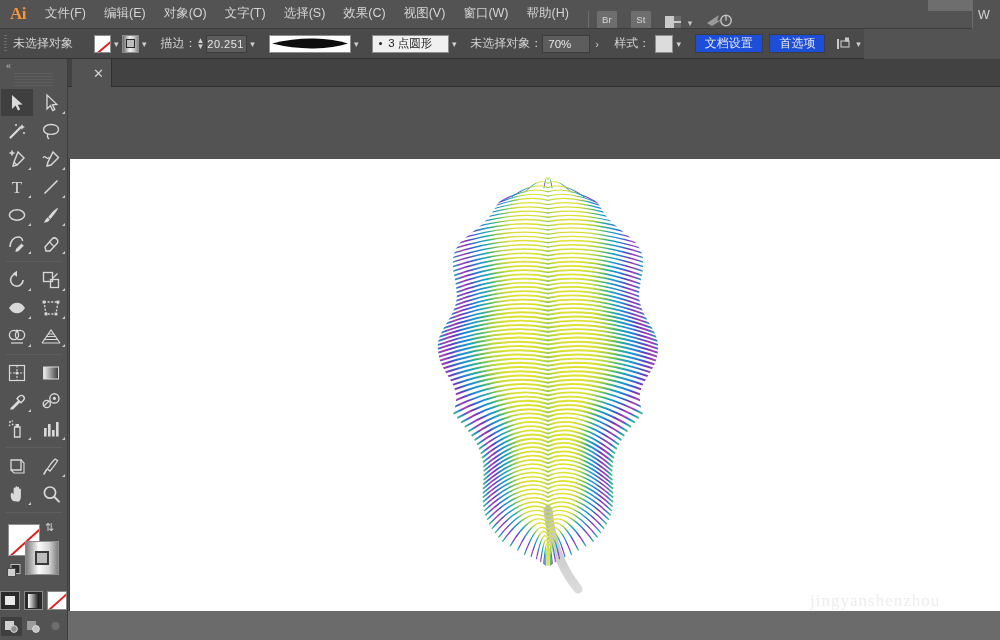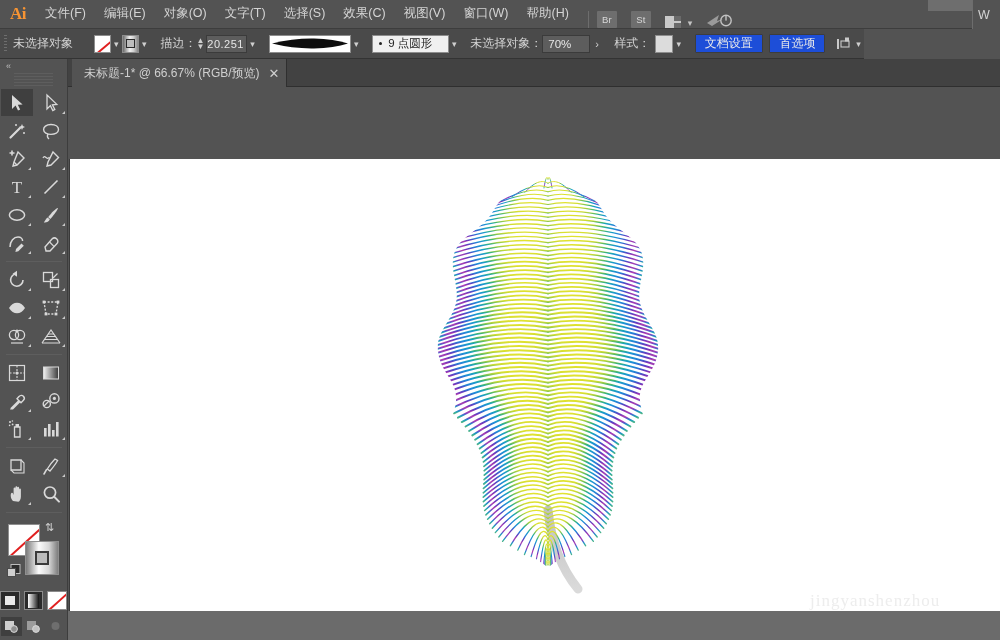--- a/index.html
+++ b/index.html
@@ -323,21 +323,21 @@
     <div class="profile-box">
       <svg width="80" height="13" viewBox="0 0 80 13">
         <path d="M2 6.5 Q24 1.2 44 1.6 Q64 2.1 78 6.5 Q64 10.9 44 11.4 Q24 11.8 2 6.5 Z" fill="#0d0d0d"></path>
       </svg>
     </div>
     <div class="mini-drop">▾</div>
 
     <div class="cb-gap"></div>
     <div class="brush-box">
       <span class="brush-dot"></span>
-      <span>9 点圆形</span>
+      <span>3 点圆形</span>
     </div>
     <div class="mini-drop">▾</div>
 
     <div class="cb-gap"></div>
     <div class="cb-label">未选择对象：</div>
     <div class="opac-field">70%</div>
     <div class="arrow-r">›</div>
 
     <div class="cb-gap"></div>
     <div class="cb-label">样式：</div>
@@ -356,21 +356,20 @@
         <rect x="1" y="3" width="2" height="10" fill="#c9c9c9"></rect>
         <rect x="5" y="5" width="8" height="6" fill="none" stroke="#c9c9c9" stroke-width="1.1"></rect>
         <rect x="9" y="1.5" width="4" height="4" fill="#c9c9c9"></rect>
       </svg>
     </div>
     <div class="mini-drop">▾</div>
   </div>
 
   <div id="tabbar">
     <div id="doctab">
-      <span>未标题-1* @ 66.67% (RGB/预览)</span>
       <span class="close">✕</span>
     </div>
   </div>
 
   <div id="docchrome"></div>
 
   <div id="canvas">
     <div id="artwork">
       <svg viewBox="0 0 280 430" xmlns="http://www.w3.org/2000/svg">
         <defs>

